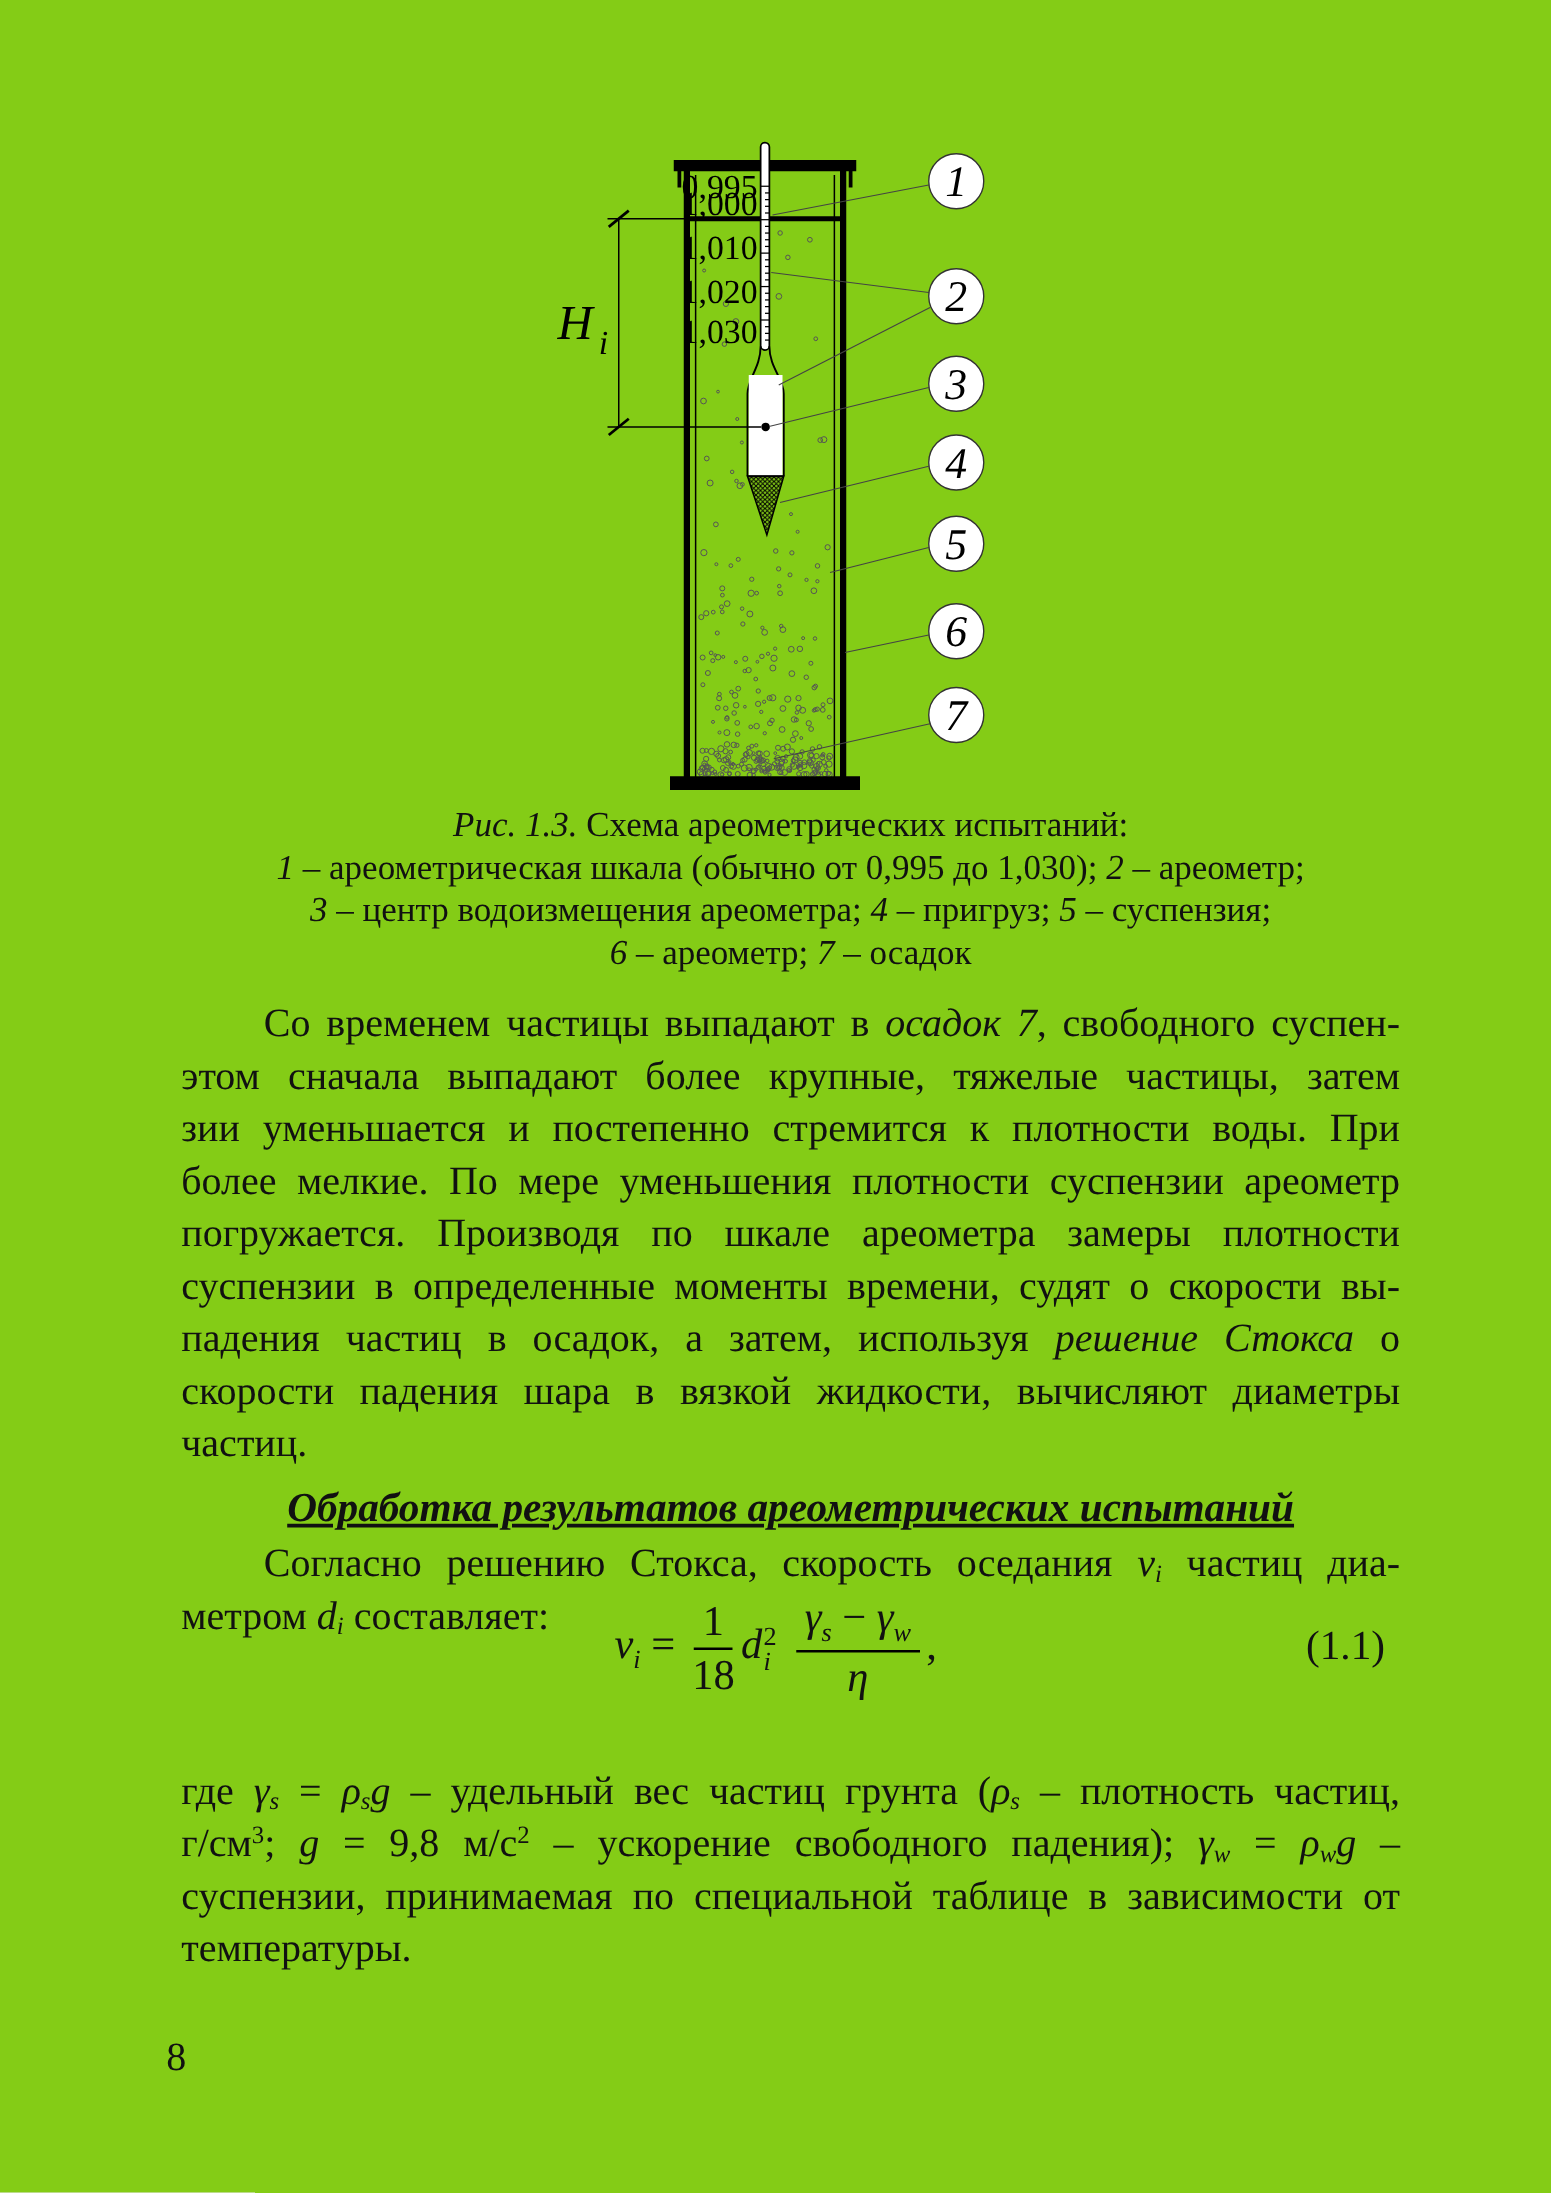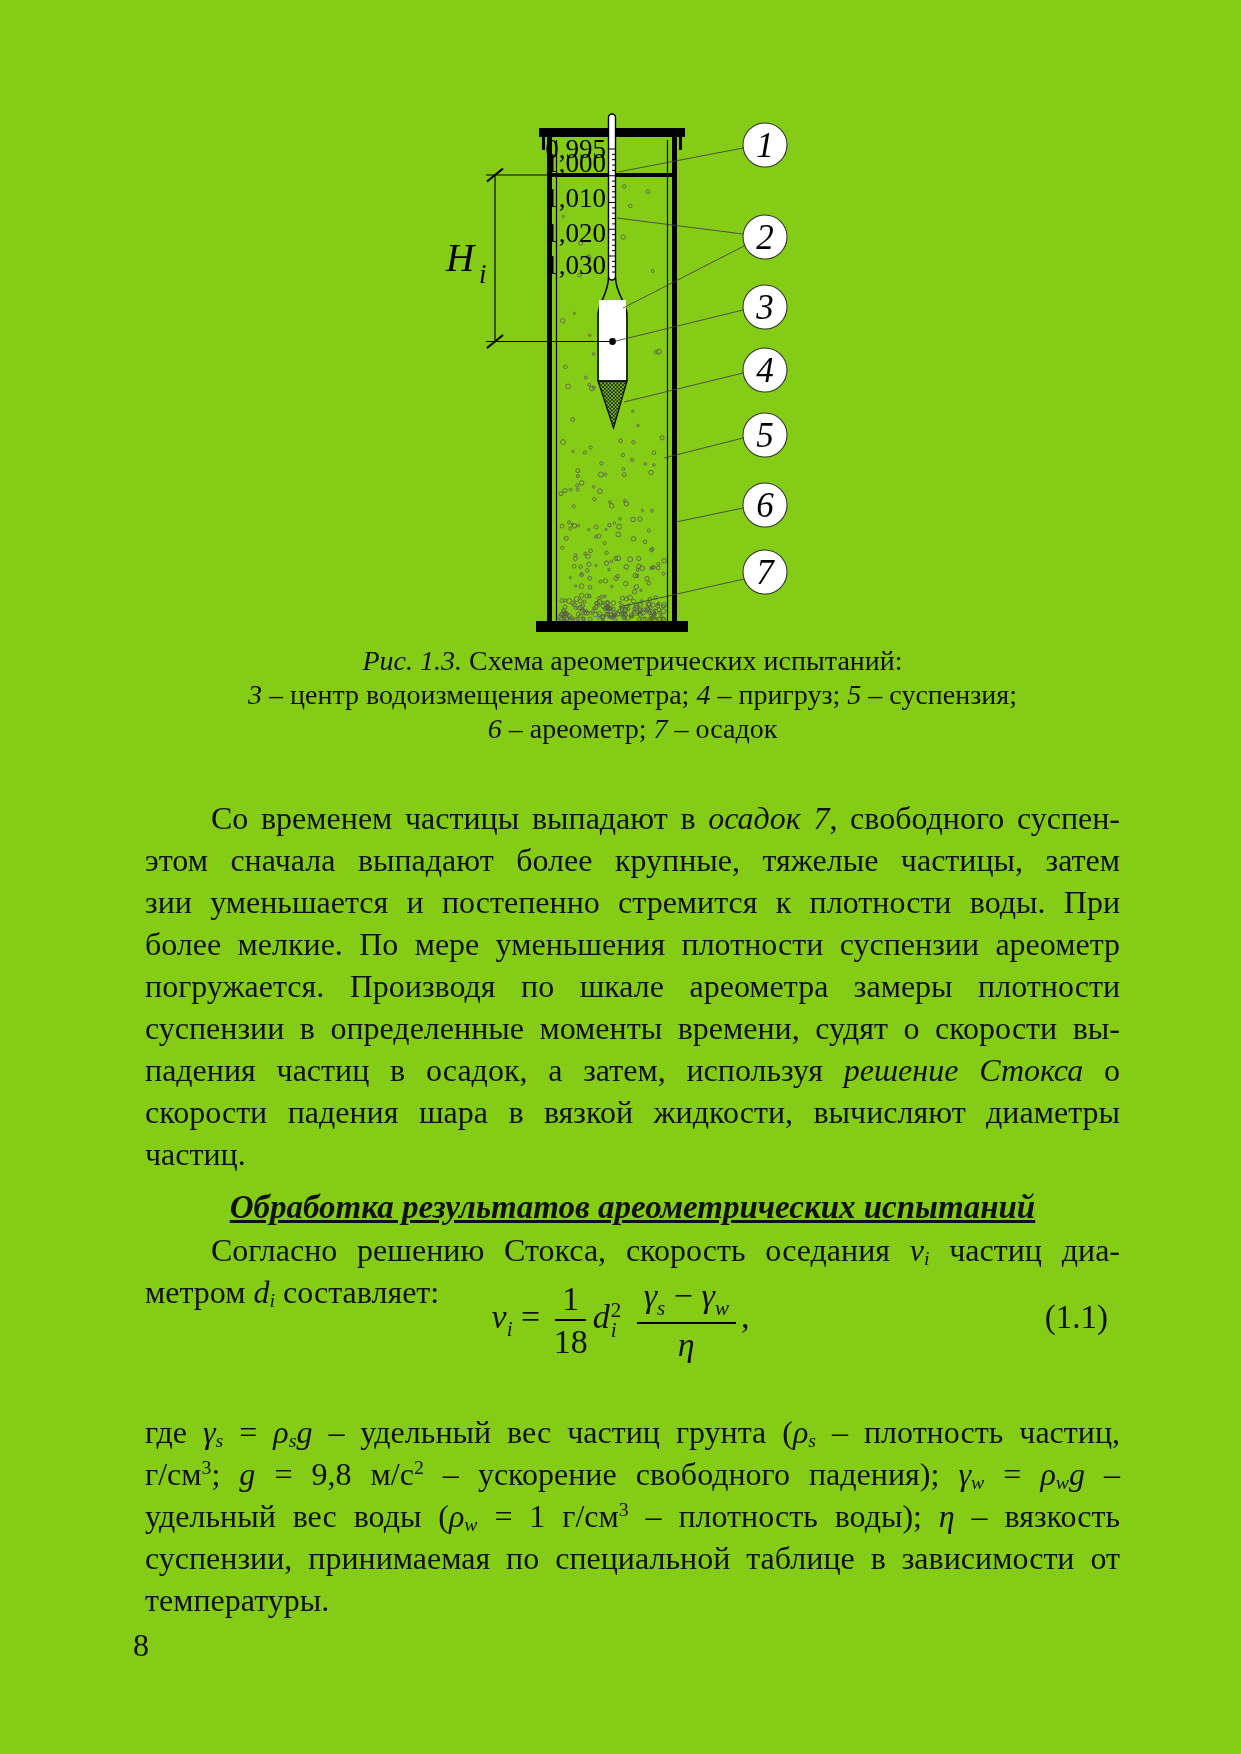--- a/index.html
+++ b/index.html
@@ -448,20 +448,21 @@
         <text class="svgtxt" x="765" y="382">4</text>
         <text class="svgtxt" x="765" y="447">5</text>
         <text class="svgtxt" x="765" y="517">6</text>
         <text class="svgtxt" x="765" y="584">7</text>
       </g>
     </g>
   </svg>
 
   <div class="textblock" style="top:644px;">
     <div class="cap"><span style="font-style: italic;">Рис. 1.3.</span><span> Схема ареометрических испытаний:</span></div>
+    <div class="cap"><span style="font-style: italic;">1</span><span> – ареометрическая шкала (обычно от 0,995 до 1,030); </span><span style="font-style: italic;">2</span><span> – ареометр;</span></div>
     <div class="cap"><span style="font-style: italic;">3</span><span> – центр водоизмещения ареометра; </span><span style="font-style: italic;">4</span><span> – пригруз; </span><span style="font-style: italic;">5</span><span> – суспензия;</span></div>
     <div class="cap"><span style="font-style: italic;">6</span><span> – ареометр; </span><span style="font-style: italic;">7</span><span> – осадок</span></div>
   </div>
 
   <div class="textblock" style="top:797px;">
       <div class="ln j ind"><span>Со временем частицы выпадают в </span><span style="font-style: italic;">осадок 7</span><span>, свободного суспен-</span></div>
       <div class="ln j"><span>этом сначала выпадают более крупные, тяжелые частицы, затем</span></div>
       <div class="ln j"><span>зии уменьшается и постепенно стремится к плотности воды. При</span></div>
       <div class="ln j"><span>более мелкие. По мере уменьшения плотности суспензии ареометр</span></div>
       <div class="ln j"><span>погружается. Производя по шкале ареометра замеры плотности</span></div>
@@ -494,20 +495,19 @@
           <span class="it">γ</span><sub>w</sub></span>
           <span class="fd it">η</span>
         </span><span class="fcomma">,</span>
     </span>
     <span class="ftag">(1.1)</span>
   </div>
 
   <div class="textblock" style="top:1411px;">
       <div class="ln j"><span>где </span><span style="font-style: italic;">γ</span><sub style="font-style: italic;">s</sub><span> = </span><span style="font-style: italic;">ρ</span><sub style="font-style: italic;">s</sub><span style="font-style: italic;">g</span><span> – удельный вес частиц грунта (</span><span style="font-style: italic;">ρ</span><sub style="font-style: italic;">s</sub><span> – плотность частиц,</span></div>
       <div class="ln j"><span>г/см</span><sup>3</sup><span>; </span><span style="font-style: italic;">g</span><span> = 9,8 м/с</span><sup>2</sup><span> – ускорение свободного падения); </span><span style="font-style: italic;">γ</span><sub style="font-style: italic;">w</sub><span> = </span><span style="font-style: italic;">ρ</span><sub style="font-style: italic;">w</sub><span style="font-style: italic;">g</span><span> –</span></div>
-      <div class="ln j"><span>удельный вес воды (</span><span style="font-style: italic;">ρ</span><sub style="font-style: italic;">w</sub><span> = 1 г/см</span><sup>3</sup><span> – плотность воды); </span><span style="font-style: italic;">η</span><span> – вязкость</span></div>
       <div class="ln j"><span>суспензии, принимаемая по специальной таблице в зависимости от</span></div>
       <div class="ln"><span>температуры.</span></div>
     </div>
 
   <div class="abs pagenum" style="left:133px;top:1627px;">8</div>
 
 </div>
 
 </body></html>

